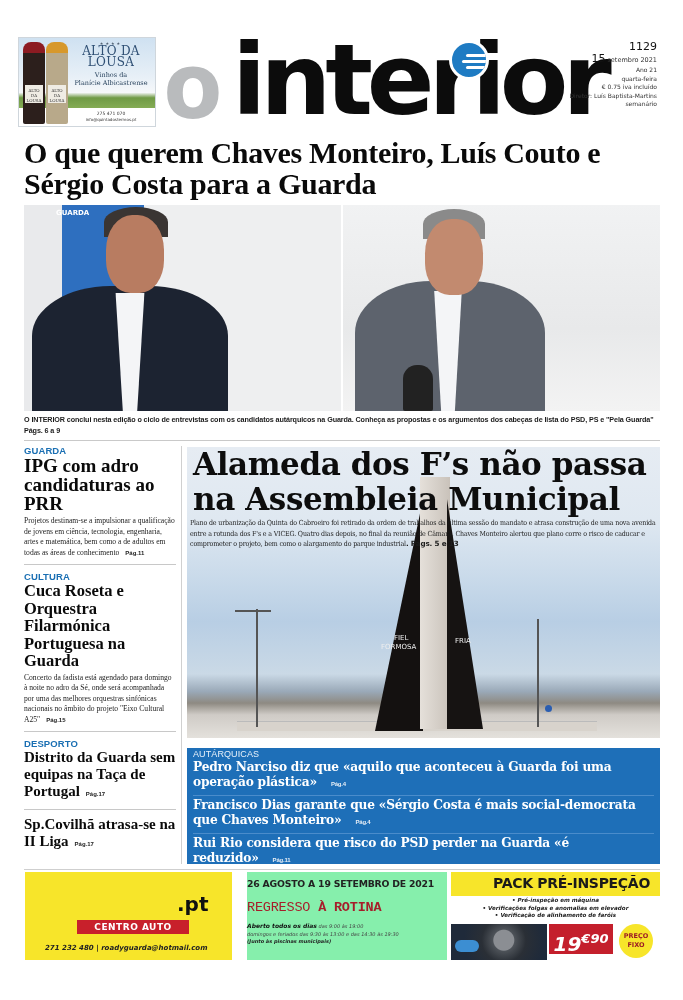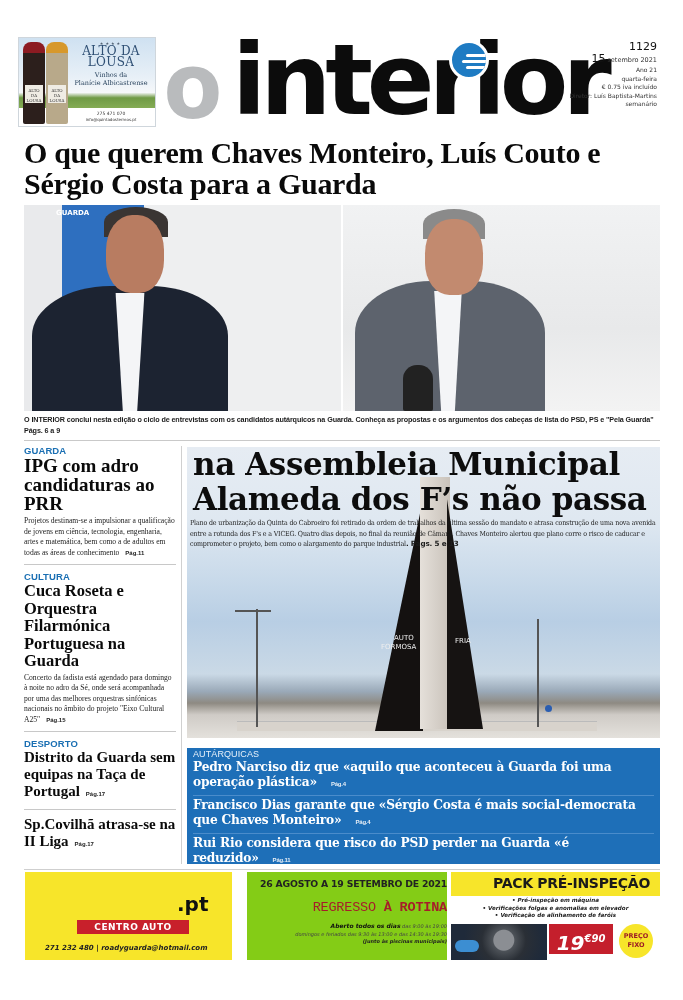--- a/index.html
+++ b/index.html
@@ -94,36 +94,36 @@
   
   .ads-rule { position: absolute; left: 24px; top: 869px; width: 636px; height: 1px; background: #cfcfcf; }
   .ad-roady { position: absolute; left: 25px; top: 872px; width: 207px; height: 88px; background: #f7e52a; }
   .ad-roady .logo-r { position: absolute; left: 18px; top: 4px; font-family: "DejaVu Sans", sans-serif; font-weight: bold; font-style: italic;
     font-size: 37px; line-height: 42px; color: #111; letter-spacing: -1px; }
   .ad-roady .pt { position: absolute; left: 152px; top: 20px; font-family: "DejaVu Sans", sans-serif; font-weight: bold; font-size: 20px; color: #111; }
   .ad-roady .centro { position: absolute; left: 52px; top: 48px; width: 112px; height: 14px; background: #c8202b; color: #fff;
     font-family: "DejaVu Sans", sans-serif; font-weight: bold; font-size: 9px; line-height: 14px; text-align: center; letter-spacing: 0.5px; }
   .ad-roady .contact { position: absolute; left: 20px; top: 72px; font-family: "DejaVu Sans", sans-serif; font-weight: bold; font-style: italic; font-size: 7px; color: #222; }
 
-  .ad-rotina { position: absolute; left: 247px; top: 872px; width: 200px; height: 88px; background: #84cc16; text-align: right; }
+  .ad-rotina { position: absolute; left: 247px; top: 872px; width: 200px; height: 88px; background: #86efac; text-align: left; }
   .ad-rotina .dates { margin-top: 6px; font-family: "DejaVu Sans", sans-serif; font-weight: bold; font-size: 9.3px; color: #222; letter-spacing: -0.2px; }
   .ad-rotina .big { margin-top: 11px; font-family: Liberation Mono, monospace; font-size: 13.5px; color: #a61d2a; letter-spacing: -0.2px; }
   .ad-rotina .big b { font-weight: bold; }
   .ad-rotina .hours { margin-top: 7px; font-family: "DejaVu Sans", sans-serif; font-size: 5px; line-height: 7.5px; color: #444; font-style: italic; }
   .ad-rotina .hours b { font-size: 6px; color: #111; }
 
   .ad-pack { position: absolute; left: 451px; top: 872px; width: 209px; height: 88px; background: #fff; overflow: hidden; }
   .ad-pack .top { position: absolute; left: 0; top: 0; width: 100%; height: 24px; background: #f7e52a; }
   .ad-pack .ttl { position: absolute; left: 0; top: 3px; width: 100%; text-align: center; font-family: "DejaVu Sans", sans-serif; font-weight: bold; font-size: 14px; color: #1a1a1a; letter-spacing: -0.3px; padding-left: 32px; }
   .ad-pack .bul { position: absolute; left: 0; top: 25px; width: 100%; text-align: center; font-family: "DejaVu Sans", sans-serif; font-weight: bold; font-style: italic; font-size: 5.6px; line-height: 7.5px; color: #222; }
   .ad-pack .img { position: absolute; left: 0; top: 52px; width: 96px; height: 36px; background: radial-gradient(circle at 55% 45%, #8b8e93 0 10px, #4d5258 11px, #2a2f36 22px, #1f2a3a 40px); }
   .ad-pack .glove { position: absolute; left: 4px; top: 68px; width: 24px; height: 12px; background: #3c8ed2; border-radius: 6px; }
   .ad-pack .price { position: absolute; left: 98px; top: 52px; width: 64px; height: 30px; background: #c41f2c; color: #fff;
     font-family: "DejaVu Sans", sans-serif; font-weight: bold; font-style: italic; font-size: 20px; line-height: 30px; text-align: center; }
-  .ad-pack .price sup { font-size: 10px; vertical-align: 8px; }
+  .ad-pack .price sup { font-size: 13px; vertical-align: 8px; }
   .ad-pack .fine { position: absolute; left: 98px; top: 82px; width: 64px; height: 6px; font-size: 2.5px; color: #666; font-family: "DejaVu Sans", sans-serif; }
   .ad-pack .seal { position: absolute; left: 168px; top: 52px; width: 34px; height: 34px; border-radius: 50%; background: #f7e52a;
     font-family: "DejaVu Sans", sans-serif; font-weight: bold; font-size: 6.5px; line-height: 9px; color: #9d1b25; text-align: center; padding-top: 8px; }
 </style>
 </head>
 <body>
 
 <div class="ad-wine">
   <div class="bottle red">
       <div class="lbl">ALTO DA LOUSA</div>
@@ -203,30 +203,30 @@
   <div class="sep"></div>
   <div>
     <div class="lhead" style="font-size:15px;line-height:17px;"><span>Sp.Covilhã atrasa-se na II Liga</span><span class="pg">Pág.17</span></div>
   </div>
 </div>
 
 <div class="vsep"></div>
 
 <div class="feature">
   <div class="title">
+    <div>Alameda dos F’s não passa</div>
     <div>na Assembleia Municipal</div>
-    <div>Alameda dos F’s não passa</div>
   </div>
   <p class="lede"><span>Plano de urbanização da Quinta do Cabroeiro foi retirado da ordem de trabalhos da última sessão do mandato e atrasa construção de uma nova avenida entre a rotunda dos F's e a VICEG. Quatro dias depois, no final da reunião de Câmara, Chaves Monteiro alertou que plano corre o risco de caducar e comprometer o projeto, bem como o alargamento do parque industrial</span><b>. Págs. 5 e 13</b></p>
 
   <div class="base"></div>
   <div class="mono-left2"></div>
   <div class="mono-center"></div>
   <div class="mono-right"></div>
-  <span class="mono-txt" style="left:207px;top:187px;">AUTO</span>
+  <span class="mono-txt" style="left:207px;top:187px;">FIEL</span>
   <span class="mono-txt" style="left:194px;top:196px;">FORMOSA</span>
   <span class="mono-txt" style="left:268px;top:190px;">FRIA</span>
   <div class="lamp" style="left:69px;top:162px;height:118px;"></div>
   <div class="lamp-arm" style="left:48px;top:163px;width:36px;"></div>
   <div class="lamp" style="left:350px;top:172px;height:108px;"></div>
   <div style="position:absolute;left:358px;top:258px;width:7px;height:7px;border-radius:50%;background:#2a5db0;"></div>
 </div>
 
 <div class="aut">
   <div class="label">AUTÁRQUICAS</div>

